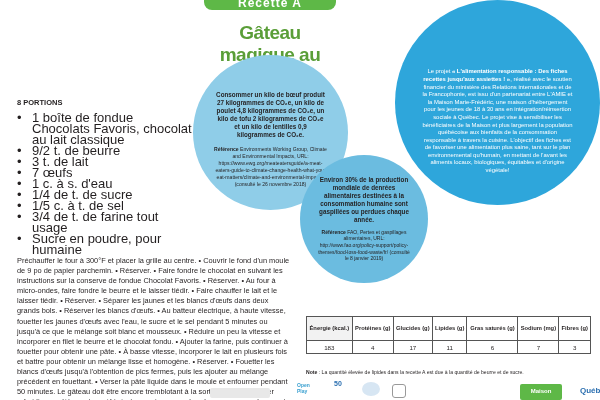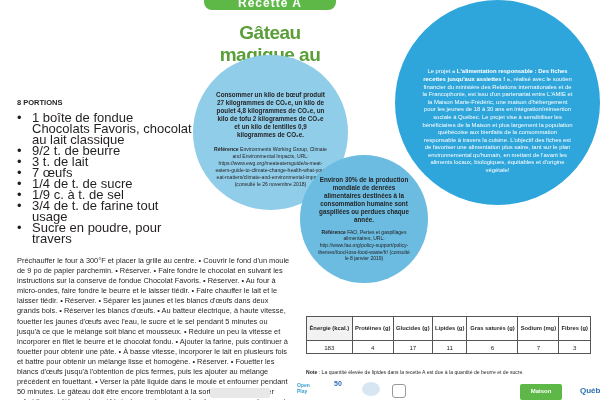--- a/index.html
+++ b/index.html
@@ -84,24 +84,25 @@
 
 <div class="tag-banner">Recette A</div>
 <h1 class="title">Gâteau magique au chocolat</h1>
 
 <div class="portions">8 PORTIONS</div>
 <ul class="ingredients">
   <li>1 boîte de fondue Chocolats Favoris, chocolat au lait classique</li>
   <li>9/2 t. de beurre</li>
   <li>3 t. de lait</li>
   <li>7 œufs</li>
+  <li>1 c. à s. d'eau</li>
   <li>1/4 de t. de sucre</li>
-  <li>1/9 c. à t. de sel</li>
+  <li>1/5 c. à t. de sel</li>
   <li>3/4 de t. de farine tout usage</li>
-  <li>Sucre en poudre, pour travers</li>
+  <li>Sucre en poudre, pour humaine</li>
 </ul>
 
 <p class="instructions">Préchauffer le four à 300°F et placer la grille au centre. • Couvrir le fond d'un moule de 9 po de papier parchemin. • Réserver. • Faire fondre le chocolat en suivant les instructions sur la conserve de fondue Chocolat Favoris. • Réserver. • Au four à micro-ondes, faire fondre le beurre et le laisser tiédir. • Faire chauffer le lait et le laisser tiédir. • Réserver. • Séparer les jaunes et les blancs d'œufs dans deux grands bols. • Réserver les blancs d'œufs. • Au batteur électrique, à haute vitesse, fouetter les jaunes d'œufs avec l'eau, le sucre et le sel pendant 5 minutes ou jusqu'à ce que le mélange soit blanc et mousseux. • Réduire un peu la vitesse et incorporer en filet le beurre et le chocolat fondu. • Ajouter la farine, puis continuer à fouetter pour obtenir une pâte. • À basse vitesse, incorporer le lait en plusieurs fois et battre pour obtenir un mélange lisse et homogène. • Réserver. • Fouetter les blancs d'œufs jusqu'à l'obtention de pics fermes, puis les ajouter au mélange précédent en fouettant. • Verser la pâte liquide dans le moule et enfourner pendant 50 minutes. Le gâteau doit être encore tremblotant à la sortie du four. • Laisser refroidir complètement au réfrigérateur, puis saupoudrer de sucre en poudre avant de servir.</p>
 
 <div class="circle circle-project">
   <p class="proj-text"><span>Le projet </span><b>« L'alimentation responsable : Des fiches recettes jusqu'aux assiettes ! »</b><span>, réalisé avec le soutien financier du ministère des Relations internationales et de la Francophonie, est issu d'un partenariat entre L'AMIE et la Maison Marie-Frédéric, une maison d'hébergement pour les jeunes de 18 à 30 ans en intégration/réinsertion sociale à Québec. Le projet vise à sensibiliser les bénéficiaires de la Maison et plus largement la population québécoise aux bienfaits de la consommation responsable à travers la cuisine. L'objectif des fiches est de favoriser une alimentation plus saine, tant sur le plan environnemental qu'humain, en mettant de l'avant les aliments locaux, biologiques, équitables et d'origine végétale!</span></p>
 </div>
 
 <div class="circle circle-beef">
   <p class="beef-head">Consommer un kilo de bœuf produit 27 kilogrammes de CO₂e, un kilo de poulet 4,8 kilogrammes de CO₂e, un kilo de tofu 2 kilogrammes de CO₂e et un kilo de lentilles 0,9 kilogrammes de CO₂e.</p>

